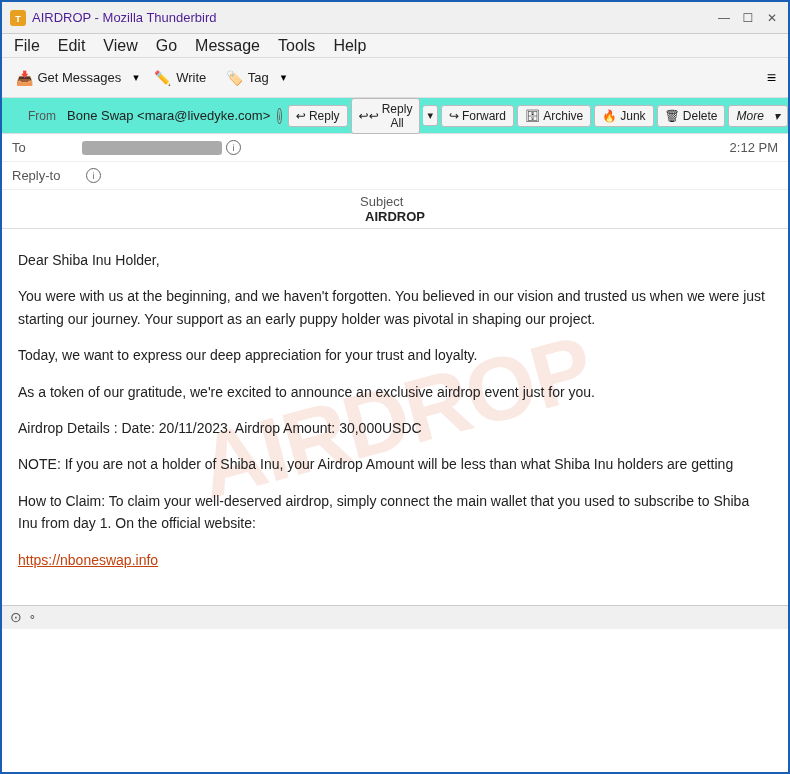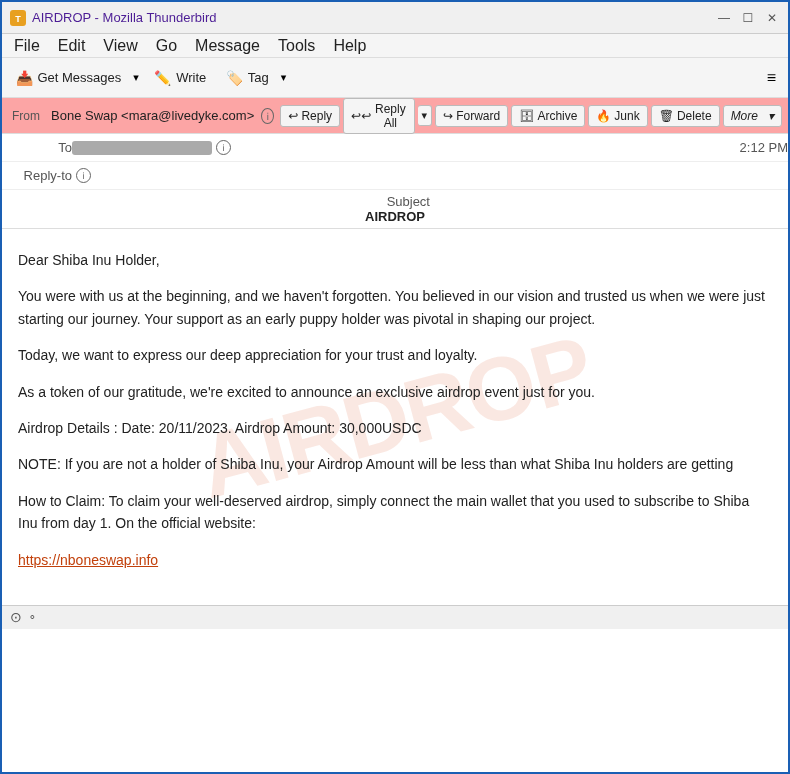--- a/index.html
+++ b/index.html
@@ -113,25 +113,25 @@
     .toolbar-hamburger {
       padding: 4px 6px;
       font-size: 16px;
       cursor: pointer;
       background: transparent;
       border: none;
     }
 
     
     .action-bar {
-      background: #fca5a5;
+      background: #5eead4;
       height: 36px;
       display: flex;
       align-items: center;
-      padding: 0 6px;
+      padding: 0 22px;
       border-bottom: 1px solid #ddd;
       gap: 3px;
     }
     .from-label {
       font-size: 12px;
       color: #555;
       padding: 0 4px;
       min-width: 40px;
     }
     .from-value {
@@ -191,25 +191,24 @@
 
     
     .email-header {
       background: #fff;
       border-bottom: 1px solid #ddd;
       padding: 0;
     }
     .header-row {
       display: flex;
       align-items: center;
-      padding: 4px 0;
+      padding: 4px 10px;
       border-bottom: 1px solid #eee;
       min-height: 28px;
       font-size: 13px;
-      text-align: right;
     }
     .header-row:last-child { border-bottom: none; flex-direction: column; }
     .header-label {
       color: #555;
       min-width: 70px;
       font-size: 13px;
     }
     .header-value {
       color: #222;
       font-size: 13px;

